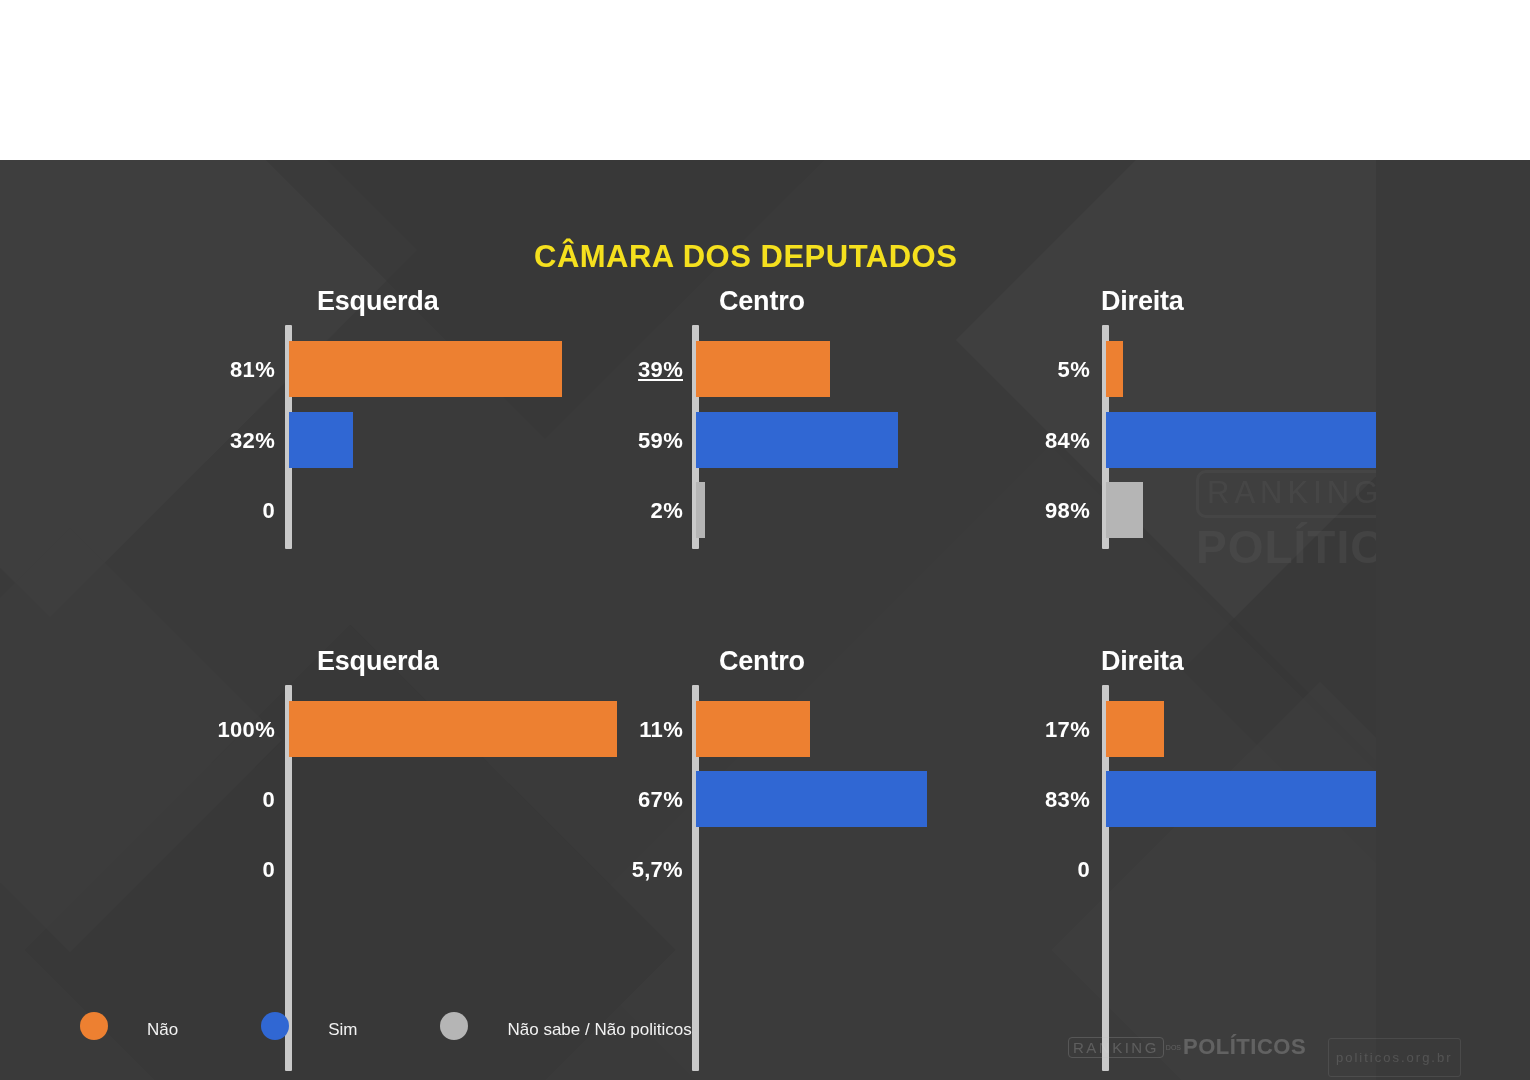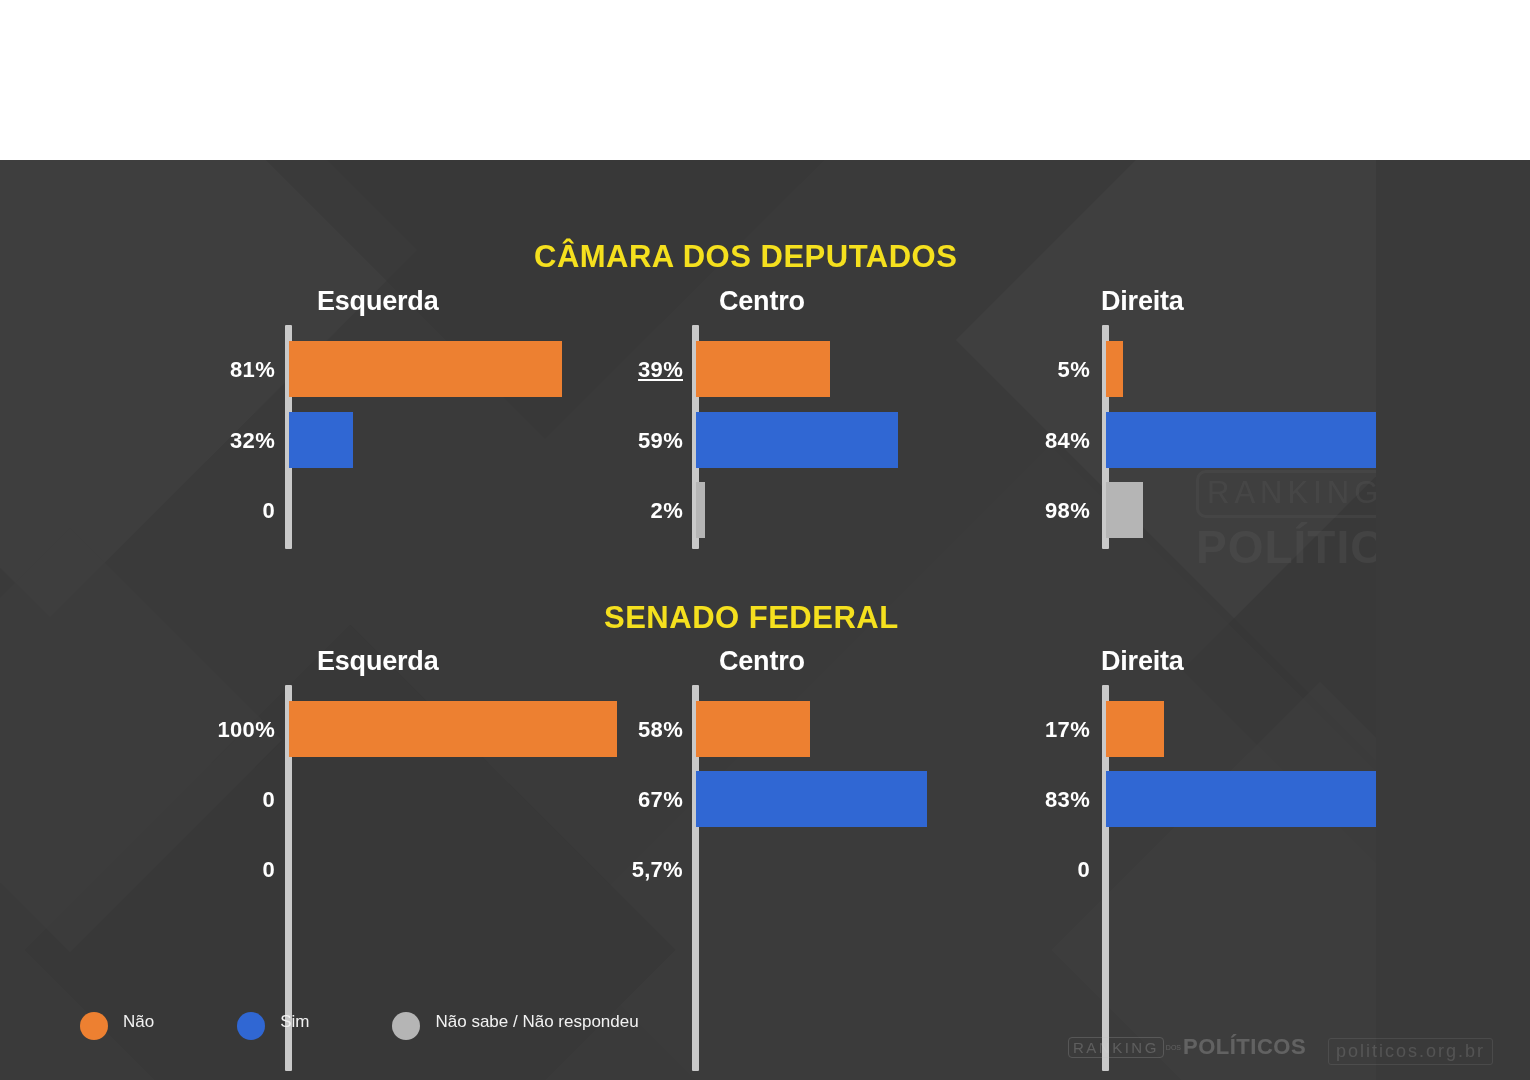--- a/index.html
+++ b/index.html
@@ -102,27 +102,27 @@
   }
   .fl-rk {
     font-size:15px; letter-spacing:2.5px; color:#d9d9d9;
     border:1.5px solid #bdbdbd; border-radius:4px; padding:1px 4px;
   }
   .fl-dos { font-size:7px; color:#d9d9d9; margin:0 2px; line-height:7px;
             display:flex; flex-direction:column; }
   .fl-pol { font-size:22px; font-weight:bold; color:#e6e6e6; letter-spacing:.5px; }
   .footer-url {
     position:absolute; left:1328px; top:1038px; opacity:.17;
-    font-size:18px; letter-spacing:2px; color:#cfcfcf;
-    border:1px solid #9b9b9b; border-radius:3px; padding:2px 7px;
+    font-size:13px; letter-spacing:2px; color:#cfcfcf;
+    border:1px solid #9b9b9b; border-radius:3px; padding:11px 7px;
   }
 
   
   .legend { position:absolute; left:80px; top:1012px; display:flex; align-items:center; }
-  .legend-item { display:flex; align-items:flex-start; margin-right:83px; }
+  .legend-item { display:flex; align-items:flex-end; margin-right:83px;gap:24px; }
   .dot { width:28px; height:28px; border-radius:50%; margin-right:15px; }
   .legend-text { color:#f2f2f2; font-size:17px; white-space:nowrap; }
 </style>
 </head>
 <body>
 
 <div class="header-band"></div>
 <div class="badge">
   <span class="badge-text">REFORMA ADMINISTRATIVA</span>
 </div>
@@ -132,21 +132,20 @@
   <div class="bgshape s1"></div>
   <div class="bgshape s2"></div>
   <div class="bgshape s3"></div>
   <div class="bgshape s4"></div>
   <div class="bgshape s5"></div>
   <div class="bgshape s6"></div>
   <div class="bgshape s7"></div>
   <div class="bgshape s8"></div>
 
   <div class="section-title" style="left:534px; top:79px;">CÂMARA DOS DEPUTADOS</div>
-  <div class="section-title" style="left:604px; top:440px;">SENADO FEDERAL</div>
 
   <div class="wm-center">
     <span class="wm-rk">RANKING</span>
     <span class="wm-dos">DOS</span>
     <div class="wm-pol">POLÍTICOS</div>
   </div>
 
   <div class="group">
     <div class="group-label" style="left:317px; top:126px;">Esquerda</div>
     <div class="axis" style="left:285px; top:165px; height:224px;"></div>
@@ -185,21 +184,21 @@
     <div class="bar nao" style="left:289px; top:541px; width:328px;"></div>
     <div class="barlabel" style="left:140px; top:557px; width:135px;text-align:right;">100%</div>
     <div class="barlabel" style="left:140px; top:627px; width:135px;">0</div>
     <div class="barlabel" style="left:140px; top:697px; width:135px;">0</div>
   </div>
 
   <div class="group">
     <div class="group-label" style="left:719px; top:486px;">Centro</div>
     <div class="axis" style="left:692px; top:525px; height:386px;"></div>
     <div class="bar nao" style="left:696px; top:541px; width:114px;"></div>
-    <div class="barlabel" style="left:548px; top:557px; width:135px;">58%</div>
+    <div class="barlabel" style="left:548px; top:557px; width:135px;">11%</div>
     <div class="bar sim" style="left:696px; top:611px; width:231px;"></div>
     <div class="barlabel" style="left:548px; top:627px; width:135px;">67%</div>
     <div class="barlabel" style="left:548px; top:697px; width:135px;">5,7%</div>
   </div>
 
   <div class="group">
     <div class="group-label" style="left:1101px; top:486px;">Direita</div>
     <div class="axis" style="left:1102px; top:525px; height:386px;"></div>
     <div class="bar nao" style="left:1106px; top:541px; width:58px;"></div>
     <div class="barlabel" style="left:955px; top:557px; width:135px;">17%</div>
@@ -213,21 +212,21 @@
   <div class="legend-item">
     <span class="dot" style="background:#ED8031;"></span>
     <span class="legend-text">Não</span>
   </div>
   <div class="legend-item">
     <span class="dot" style="background:#3067D3;"></span>
     <span class="legend-text">Sim</span>
   </div>
   <div class="legend-item">
     <span class="dot" style="background:#B5B5B5;"></span>
-    <span class="legend-text">Não sabe / Não respondeu</span>
+    <span class="legend-text">Não sabe / Não politicos</span>
   </div>
 </div>
 
 <div class="footer-logo">
   <span class="fl-rk">RANKING</span>
   <span class="fl-dos">DOS</span>
   <span class="fl-pol">POLÍTICOS</span>
 </div>
 <div class="footer-url">politicos.org.br</div>
 

